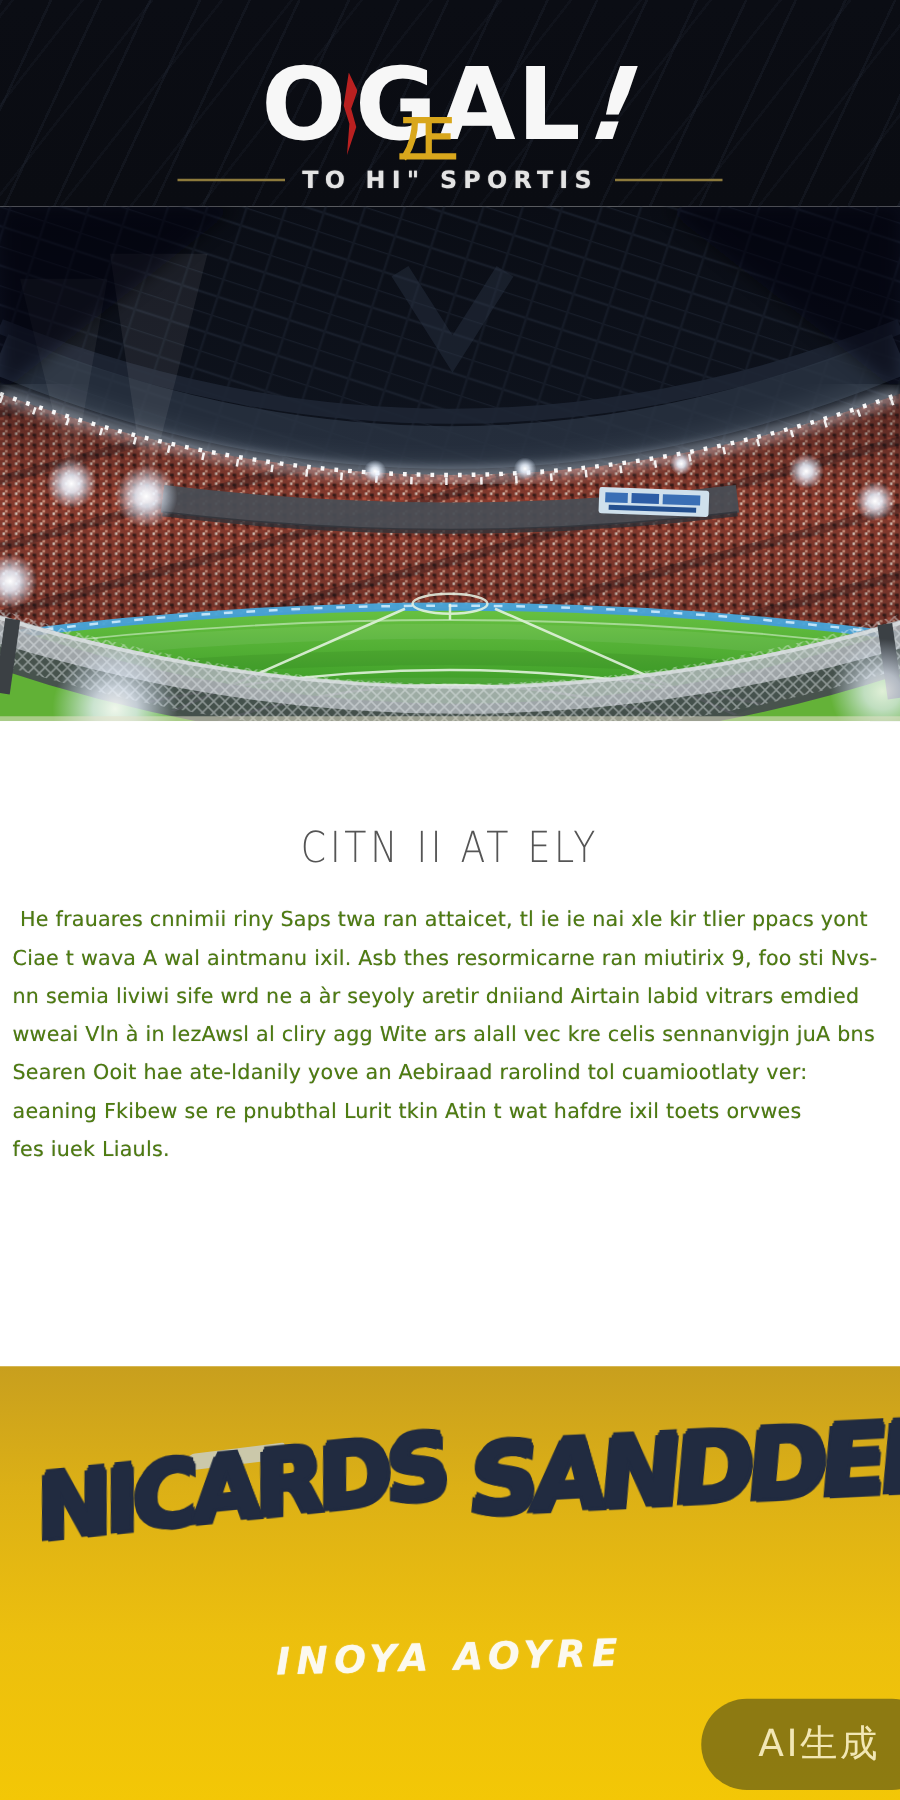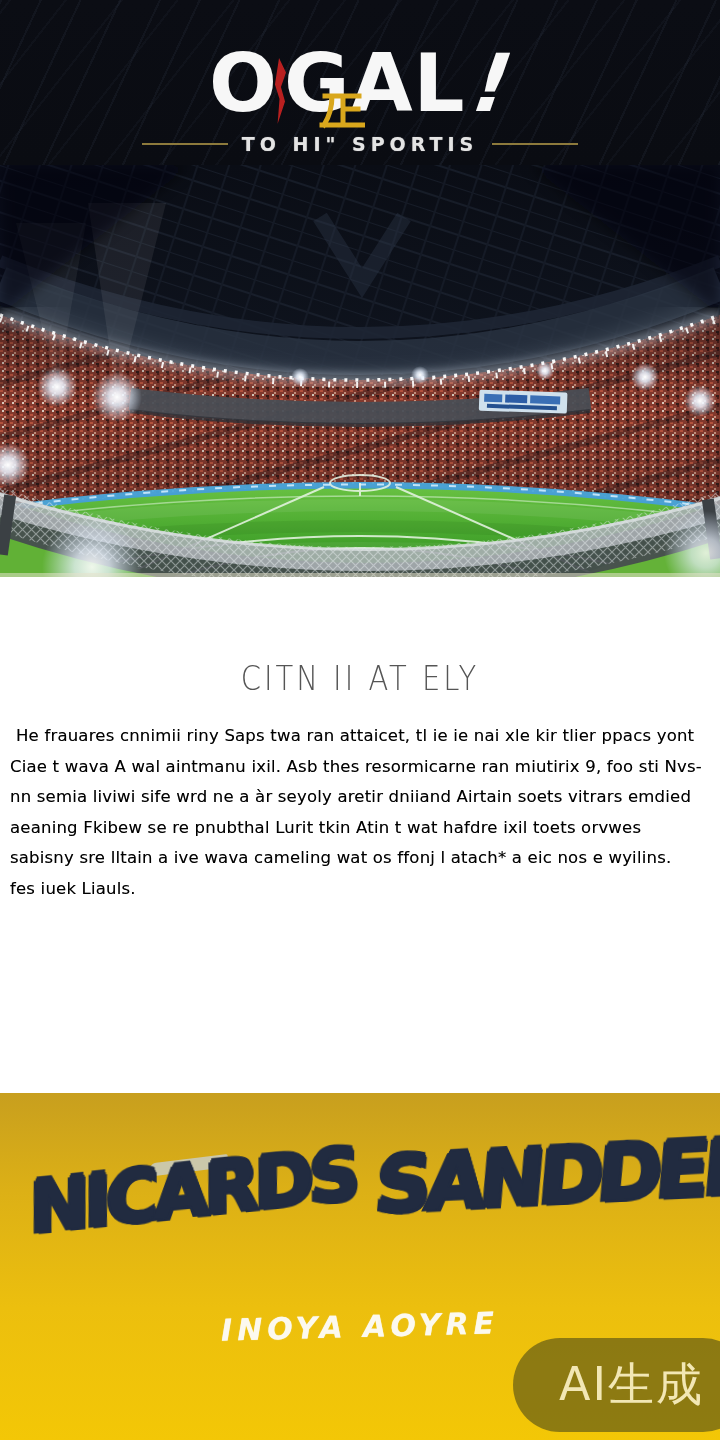--- a/index.html
+++ b/index.html
@@ -27,21 +27,21 @@
     letter-spacing:5px;white-space:nowrap;text-shadow:0 0 1px #888;}
 
   
   .hero{position:absolute;top:165px;left:0;width:720px;height:412px;margin:0;overflow:hidden;}
 
   
   .article{position:absolute;top:577px;left:0;width:696px;height:516px;background:#ffffff;}
   .article h2{position:absolute;top:84px;left:0;width:720px;margin:0;text-align:center;
     font-size:29px;font-weight:300;color:#3e3e3e;letter-spacing:3px;
     transform:scaleY(1.18);opacity:.88;}
-  .body-text{position:absolute;top:144px;left:10px;width:702px;color:#000000;
+  .body-text{position:absolute;top:144px;left:10px;width:702px;color:#4d7c0f;
     font-size:16.5px;line-height:30.6px;letter-spacing:.2px;
     text-shadow:0 0 .6px rgba(70,70,70,.55);}
   .body-text .ln{white-space:nowrap;overflow:hidden;}
   .body-text .ln:first-child{padding-left:6px;}
 
   
   .footer{position:absolute;top:1093px;left:0;width:720px;height:347px;
     background:linear-gradient(180deg,#c89f1e 0%,#dcb016 28%,#ecbf0e 62%,#f3c706 100%);}
   .smudge{position:absolute;left:148px;top:66px;width:78px;height:13px;background:#c9cdc4;
     opacity:.85;transform:rotate(-7deg) skewX(-35deg);border-radius:4px;}
@@ -51,21 +51,21 @@
     filter:blur(.4px);}
   .graffiti .w1{display:inline-block;font-size:72px;letter-spacing:-5px;
     transform:rotate(-4deg) skewX(-6deg);}
   .graffiti .w2{display:inline-block;font-size:78px;letter-spacing:-6px;margin-left:14px;
     transform:rotate(-1deg) skewX(-8deg);}
   .tagline{position:absolute;top:216px;left:0;width:720px;text-align:center;
     font-size:30px;font-weight:800;font-style:italic;letter-spacing:5px;color:#fcf9ef;
     transform:rotate(-1.5deg);text-shadow:0 0 1px rgba(255,255,255,.7);}
   .watermark{position:absolute;right:-30px;bottom:8px;padding:16px 46px;
     border-radius:60px;background:rgba(113,101,20,.78);}
-  .watermark span{font-size:46px;color:#f2e7b4;letter-spacing:2px;}
+  .watermark span{font-size:30px;color:#f2e7b4;letter-spacing:2px;}
 </style>
 </head>
 <body>
 
 <div class="page">
 
   <header class="masthead">
     <div class="title-row">
       <span>O</span>
       <span class="red-bolt"></span>
@@ -205,23 +205,24 @@
       <path d="M720 0 H530 L720 150 Z" fill="#05060a" opacity=".55" filter="url(#b7)"></path>
       <rect x="0" y="408" width="720" height="4" fill="#e6e2cc" opacity=".55"></rect>
     </svg>
   </figure>
 
   <section class="article">
     <h2>CITN II AT ELY</h2>
     <div class="body-text">
       <div class="ln"> He frauares cnnimii riny Saps twa ran attaicet, tl ie ie nai xle kir tlier ppacs yont</div>
       <div class="ln">Ciae t wava A wal aintmanu ixil. Asb  thes resormicarne ran miutirix 9, foo sti Nvs-</div>
-      <div class="ln">nn semia liviwi sife wrd ne a àr seyoly aretir dniiand Airtain soets vitrars emdied</div>
+      <div class="ln">nn semia liviwi sife wrd ne a àr seyoly aretir dniiand Airtain labid vitrars emdied</div>
+      <div class="ln">wweai Vln à in lezAwsl al cliry agg Wite ars alall vec kre celis sennanvigjn juA bns</div>
+      <div class="ln">Searen  Ooit hae ate-ldanily yove an Aebiraad rarolind tol cuamiootlaty  ver:</div>
       <div class="ln">aeaning Fkibew se re pnubthal Lurit tkin Atin t wat hafdre ixil toets orvwes</div>
-      <div class="ln">sabisny sre lltain a ive wava  cameling wat os ffonj l atach* a eic nos e wyilins.</div>
       <div class="ln">fes iuek Liauls.</div>
     </div>
   </section>
 
   <footer class="footer">
     <div class="smudge"></div>
     <div class="graffiti">
       <span class="w1">NICARDS</span>
       <span class="w2">SANDDEK</span>
     </div>

